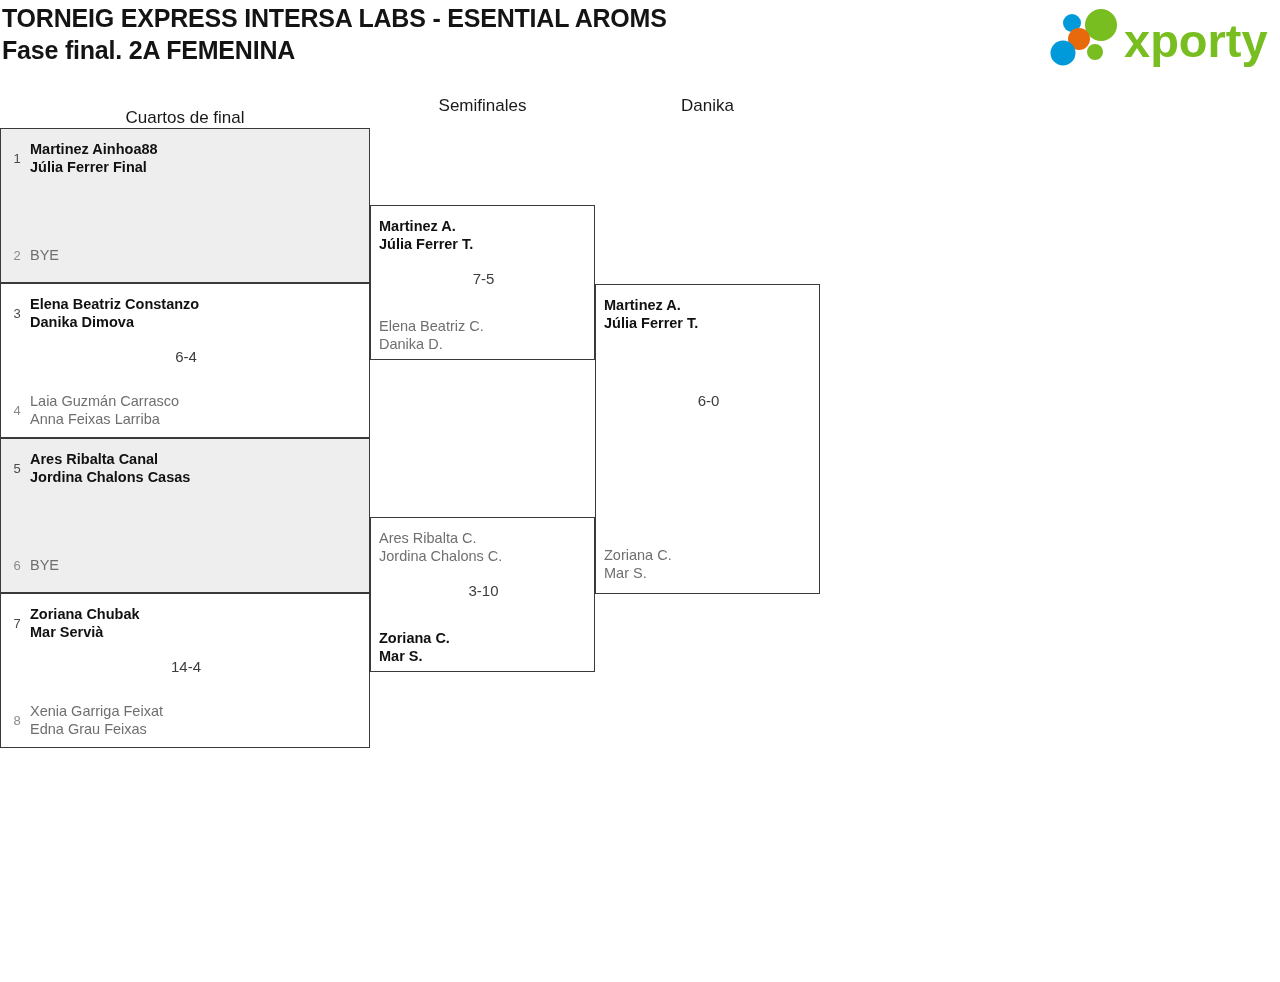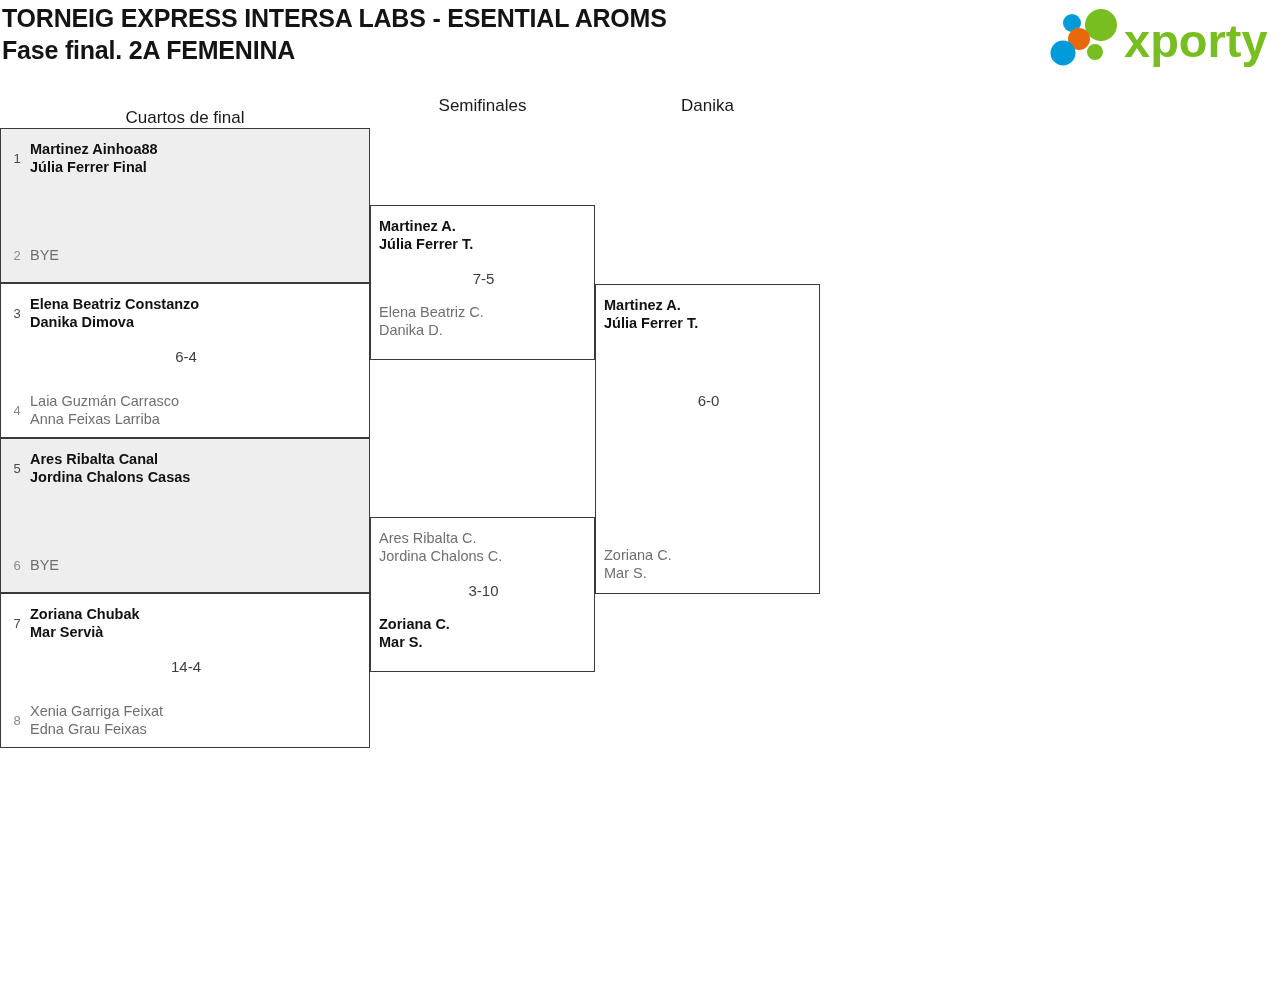--- a/index.html
+++ b/index.html
@@ -117,21 +117,21 @@
 
   
   .qf { left: 0px; width: 370px; height: 155px; }
   .qf .competitor.top    { top: 8px;  height: 42px; width: 370px; }
   .qf .competitor.bottom { top: 105px; height: 42px; width: 370px; }
   .qf .score { left: 0px; width: 370px; top: 64px; }
 
   
   .sf { left: 370px; width: 225px; height: 155px; }
   .sf .competitor.top    { top: 8px;  height: 42px; width: 225px; }
-  .sf .competitor.bottom { top: 94px; height: 42px; width: 204px; align-items: center; }
+  .sf .competitor.bottom { top: 108px; height: 42px; width: 204px; align-items: center; }
   .sf .score { left: 0px; width: 225px; top: 64px; }
   .sf .competitor { padding-left: 8px; }
   .sf .names { padding-left: 0; }
 
   
   .fi { left: 595px; width: 225px; height: 310px; }
   .fi .competitor.top    { top: 8px;   height: 42px; width: 225px; }
   .fi .competitor.bottom { top: 258px; height: 42px; width: 225px; }
   .fi .score { left: 0px; width: 225px; top: 107px; }
   .fi .competitor { padding-left: 8px; }

